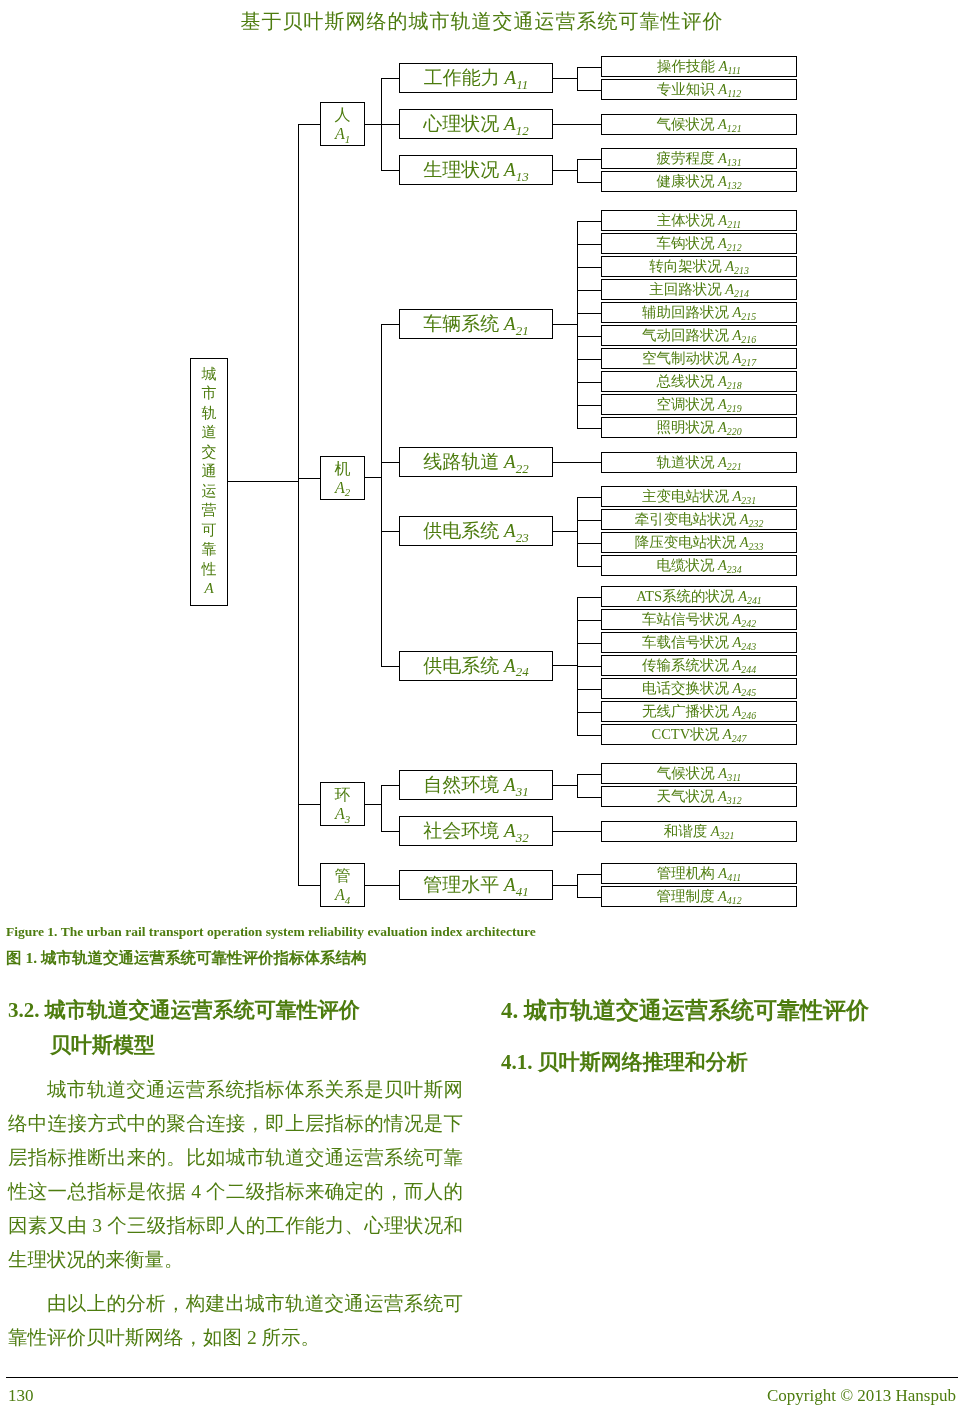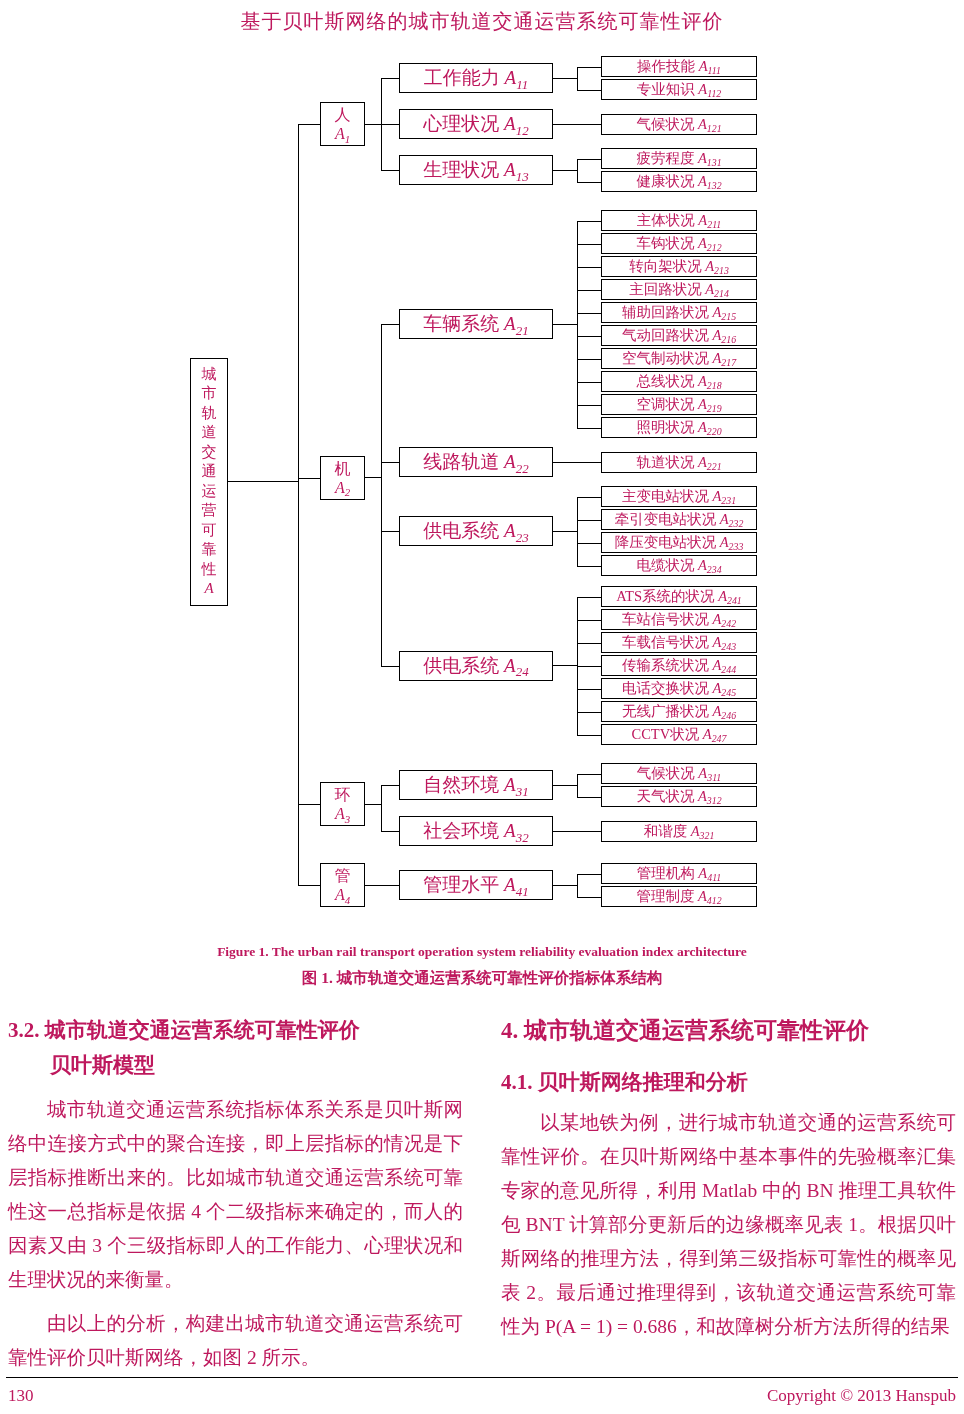--- a/index.html
+++ b/index.html
@@ -1,50 +1,50 @@
 <!DOCTYPE html>
 <html><head>
 <meta charset="utf-8">
 <style>
   html, body { margin: 0; padding: 0; background: #ffffff; }
   .page {
     position: relative; width: 964px; height: 1414px; margin: 0 auto;
-    background: #fff; color: #be185d;
+    background: #fff; color: #4d7c0f;
     font-family: "Liberation Serif", "DejaVu Serif", serif;
     display: flex; flex-direction: column;
     padding: 8px 6px 8px; box-sizing: border-box; overflow: hidden;
   }
   .header { text-align: center; font-size: 20px; letter-spacing: 1px; flex: none; }
 
   
   .figure-wrap { margin-left: 184px; margin-top: 12px; flex: none; }
   .tnode { display: flex; align-items: center; }
   .tbox  { border: 1px solid #000; text-align: center; flex: none; box-sizing: border-box; background: #fff; }
   .tbox i { font-style: italic; }
   sub { font-size: 0.68em; line-height: 0; position: relative; vertical-align: baseline; top: 0.35em; font-style: italic; }
   .tbox.d0 { width: 38px; padding: 6px 0; font-size: 15px; }
   .tbox.d0 .vlabel div { line-height: 19.5px; }
   .tbox.d1 { width: 45px; font-size: 16px; line-height: 19px; padding: 2px 0; }
   .tbox.d2 { width: 154px; height: 30px; line-height: 28px; font-size: 19px; white-space: nowrap; }
-  .tbox.d3 { width: 156px; height: 21px; line-height: 19px; font-size: 14.5px; white-space: nowrap; overflow: hidden; }
+  .tbox.d3 { width: 196px; height: 21px; line-height: 19px; font-size: 14.5px; white-space: nowrap; overflow: hidden; }
   .trunk { height: 1px; background: #000; flex: none; }
   .t0 { width: 70px; } .t1 { width: 16px; } .t2 { width: 24px; }
   .kids { display: flex; flex-direction: column; justify-content: center; }
   .kid  { position: relative; }
   .k1 { padding: 4px 0 4px 22px; }
   .k2 { padding: 4px 0 4px 18px; }
   .k3 { padding: 1px 0 1px 24px; }
   .kid::before { content: ""; position: absolute; left: 0; top: 0; height: 50%; border-bottom: 1px solid #000; }
   .k1::before { width: 22px; } .k2::before { width: 18px; } .k3::before { width: 24px; }
   .kid + .kid::before { border-left: 1px solid #000; }
   .kid::after { content: ""; position: absolute; left: 0; top: 50%; width: 1px; height: 50%; background: #000; }
   .kid:last-child::after { display: none; }
 
   
-  .captions { flex: none; text-align: center; margin-top: 28px; }
+  .captions { flex: none; margin-top: 8px; }
   .caption-en { font-weight: bold; font-size: 13.5px; }
   .caption-zh { font-weight: bold; font-size: 15.5px; margin-top: 8px; }
 
   
   .columns { display: flex; gap: 38px; margin-top: 24px; padding: 0 2px; flex: 1; align-items: flex-start; }
   .col { flex: 1; min-width: 0; }
   .h-s32 { font-size: 21px; font-weight: bold; line-height: 35px; margin: 0; }
   .h-s32 .line2 { display: block; margin-left: 42px; }
   .h-s4  { font-size: 23px; font-weight: bold; margin: 2px 0 0; }
   .h-s41 { font-size: 21px; font-weight: bold; margin: 22px 0 0; }
@@ -381,21 +381,20 @@
       <h3 class="h-s32">
         <span>3.2.  城市轨道交通运营系统可靠性评价</span>
         <span class="line2">贝叶斯模型</span>
       </h3>
       <p class="body">城市轨道交通运营系统指标体系关系是贝叶斯网络中连接方式中的聚合连接，即上层指标的情况是下层指标推断出来的。比如城市轨道交通运营系统可靠性这一总指标是依据 4 个二级指标来确定的，而人的因素又由 3 个三级指标即人的工作能力、心理状况和生理状况的来衡量。</p>
       <p class="body">由以上的分析，构建出城市轨道交通运营系统可靠性评价贝叶斯网络，如图 2 所示。</p>
     </div>
     <div class="col">
       <h2 class="h-s4">4.  城市轨道交通运营系统可靠性评价</h2>
       <h3 class="h-s41">4.1.  贝叶斯网络推理和分析</h3>
-      <p class="body">以某地铁为例，进行城市轨道交通的运营系统可靠性评价。在贝叶斯网络中基本事件的先验概率汇集专家的意见所得，利用 Matlab 中的 BN 推理工具软件包 BNT 计算部分更新后的边缘概率见表 1。根据贝叶斯网络的推理方法，得到第三级指标可靠性的概率见表 2。最后通过推理得到，该轨道交通运营系统可靠性为 P(A = 1) = 0.686，和故障树分析方法所得的结果</p>
     </div>
   </div>
 
   <div class="footer">
     <span>130</span>
     <span>Copyright © 2013 Hanspub</span>
   </div>
 
 </div>
 

